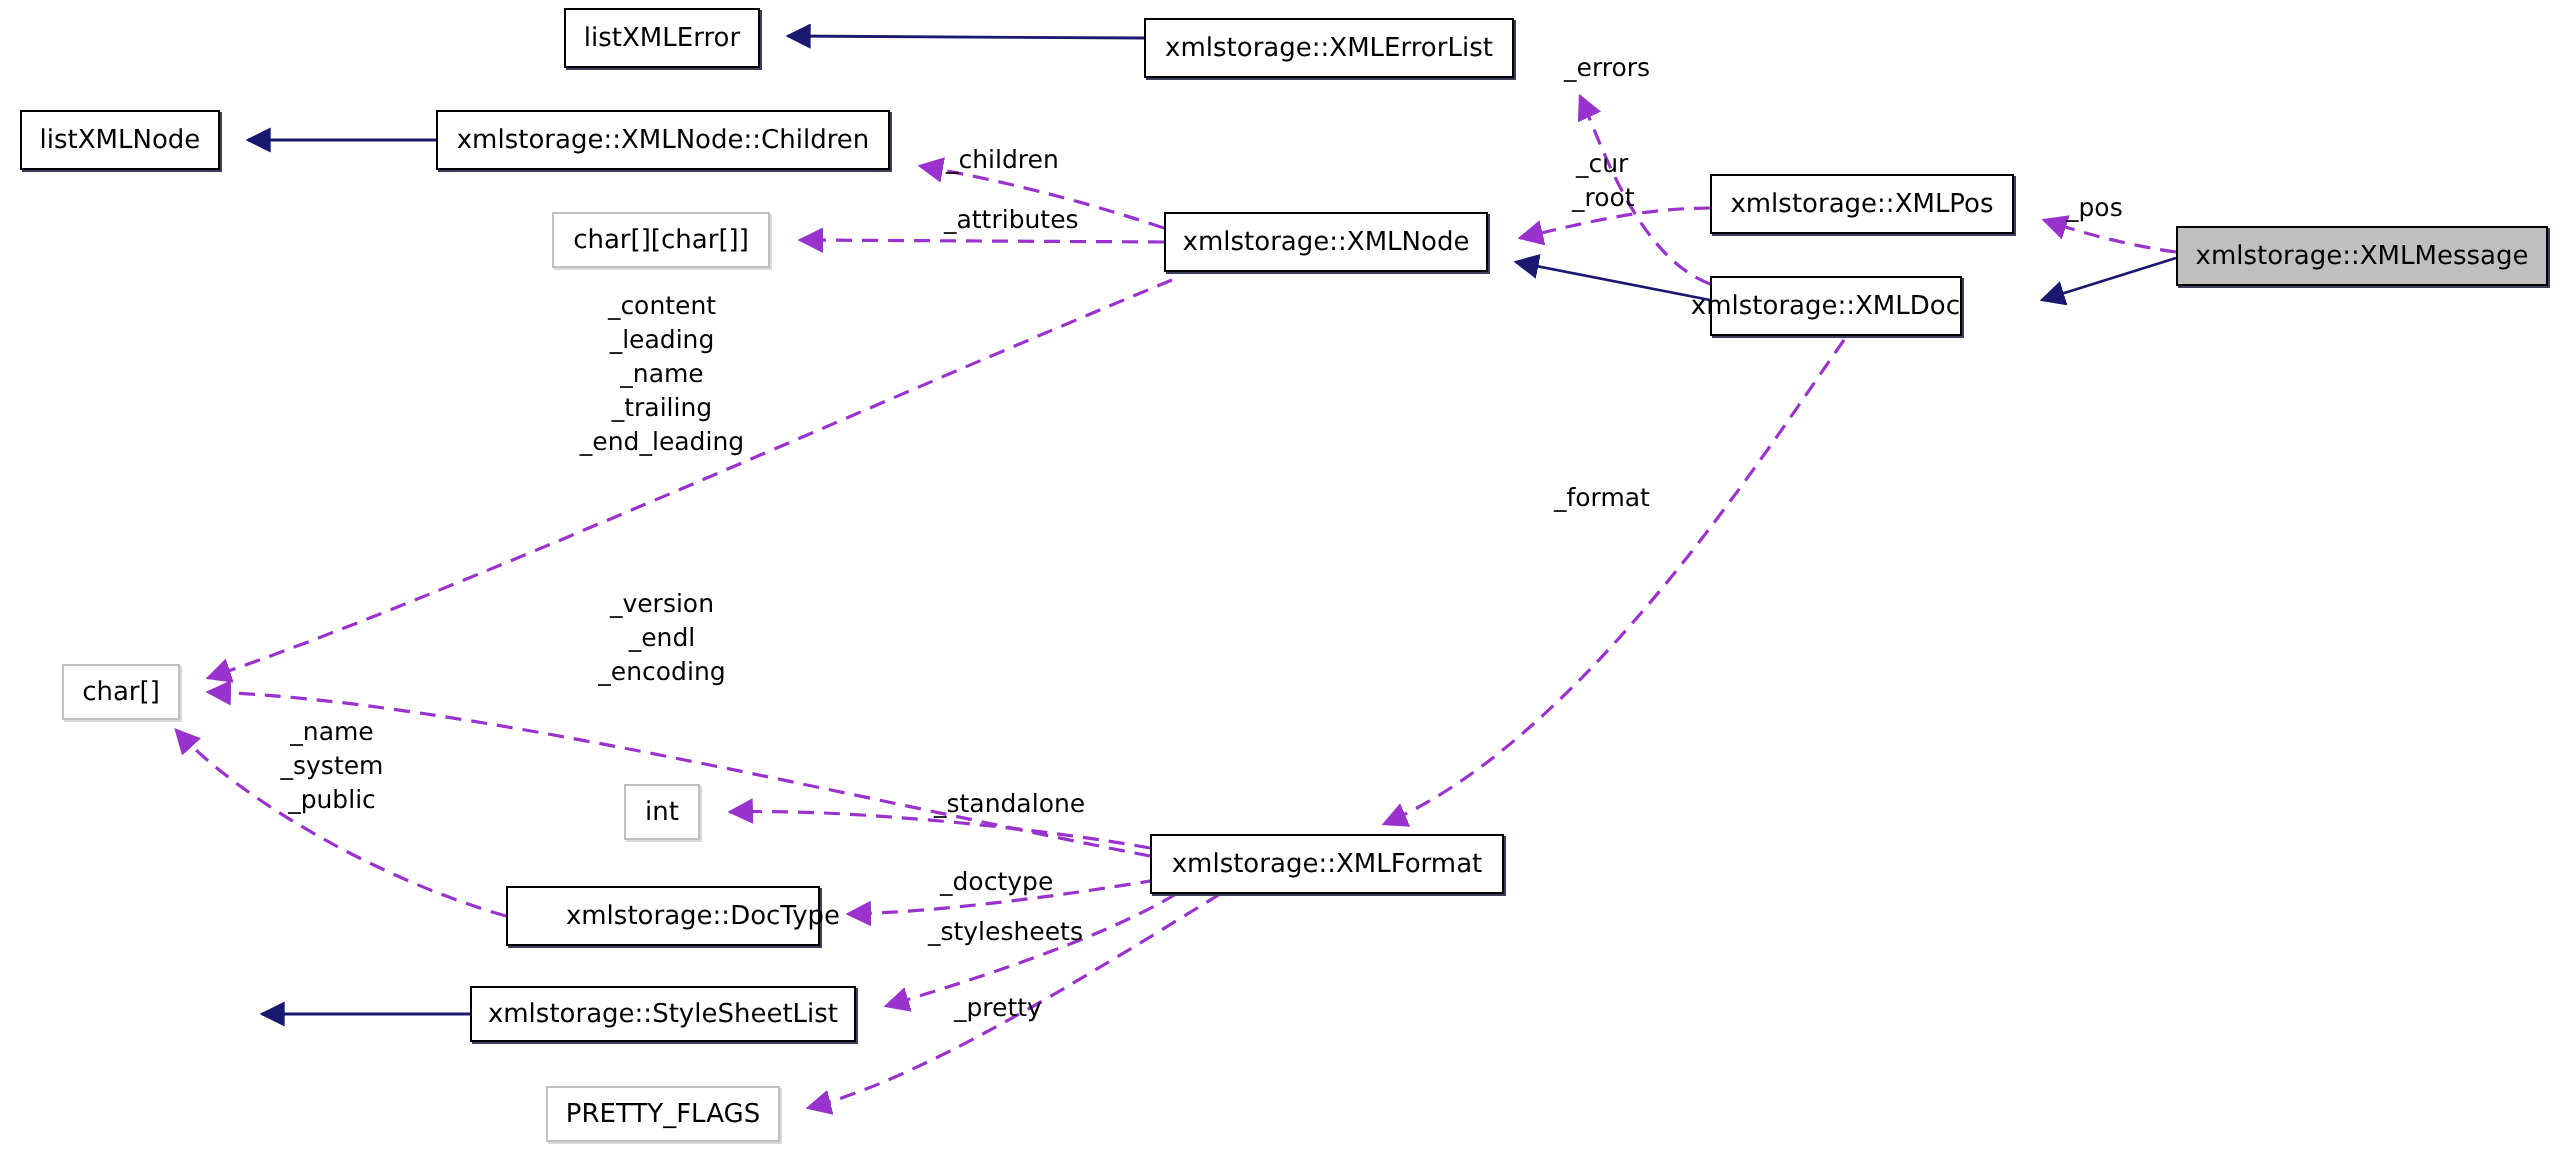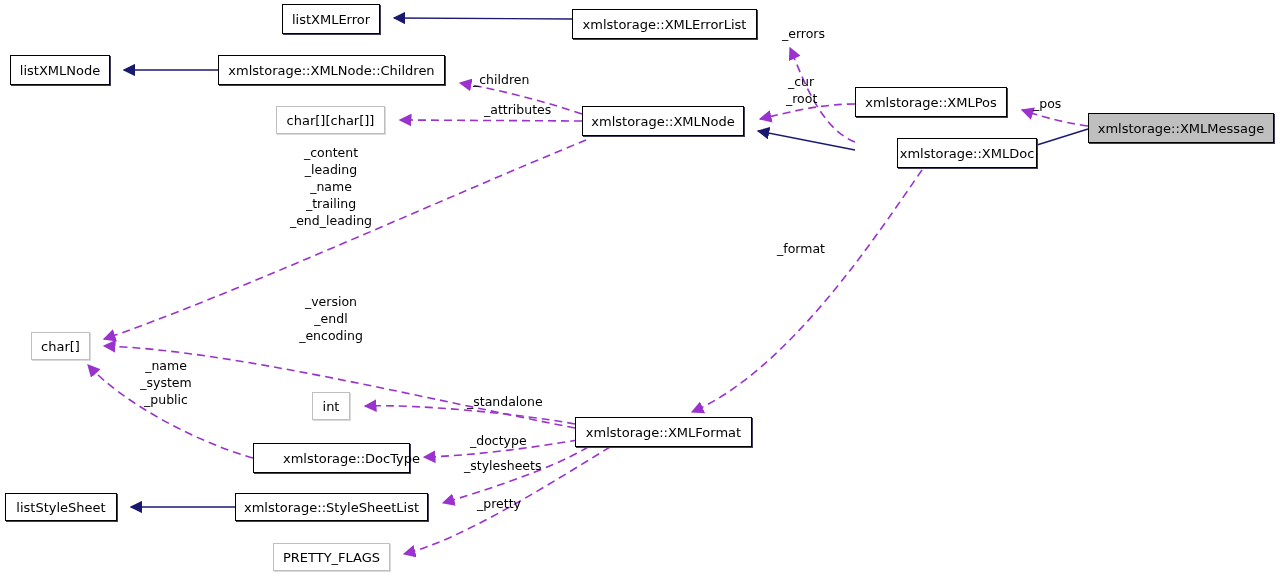--- a/index.html
+++ b/index.html
@@ -128,21 +128,21 @@
   </div>
 
   <div class="node cls" style="left:582px; top:106px; width:162px; height:30px;">
     <span>xmlstorage::XMLNode</span>
   </div>
 
   <div class="node cls" style="left:855px; top:87px; width:152px; height:30px;">
     <span>xmlstorage::XMLPos</span>
   </div>
 
-  <div class="node cls" style="left:897px; top:138px; width:140px; height:30px;">
+  <div class="node cls" style="left:855px; top:138px; width:126px; height:30px;justify-content:flex-end;">
     <span>xmlstorage::XMLDoc</span>
   </div>
 
   <div class="node highlight" style="left:1088px; top:113px; width:186px; height:30px;">
     <span>xmlstorage::XMLMessage</span>
   </div>
 
   <div class="node plain" style="left:31px; top:332px; width:59px; height:28px;">
     <span>char[]</span>
   </div>
@@ -152,38 +152,35 @@
   </div>
 
   <div class="node cls" style="left:575px; top:417px; width:177px; height:30px;">
     <span>xmlstorage::XMLFormat</span>
   </div>
 
   <div class="node cls" style="left:253px; top:443px; width:157px; height:30px;padding-left:40px;">
     <span>xmlstorage::DocType</span>
   </div>
 
-  <div class="node cls" style="left:5px; top:493px; width:112px; height:28px;">
-    <span>listStyleSheet</span>
-  </div>
 
   <div class="node cls" style="left:235px; top:493px; width:193px; height:28px;">
     <span>xmlstorage::StyleSheetList</span>
   </div>
 
   <div class="node plain" style="left:273px; top:543px; width:117px; height:28px;">
     <span>PRETTY_FLAGS</span>
   </div>
 
   <div class="edge-label" style="left:782px; top:26px;">_errors</div>
   <div class="edge-label" style="left:473px; top:72px;">_children</div>
   <div class="edge-label" style="left:788px; top:74px;">_cur</div>
   <div class="edge-label" style="left:786px; top:91px;">_root</div>
   <div class="edge-label" style="left:1033px; top:96px;">_pos</div>
-  <div class="edge-label" style="left:472px; top:102px;margin-left:12px;">_attributes</div>
+  <div class="edge-label" style="left:472px; top:102px;">_attributes</div>
   <div class="edge-label" style="left:777px; top:241px;">_format</div>
   <div class="edge-label" style="left:467px; top:394px;">_standalone</div>
   <div class="edge-label" style="left:470px; top:433px;">_doctype</div>
   <div class="edge-label" style="left:464px; top:458px;">_stylesheets</div>
   <div class="edge-label" style="left:477px; top:496px;">_pretty</div>
 
   <div class="field-label" style="left:270px; top:144px; width:122px;">_content
 _leading
 _name
 _trailing

